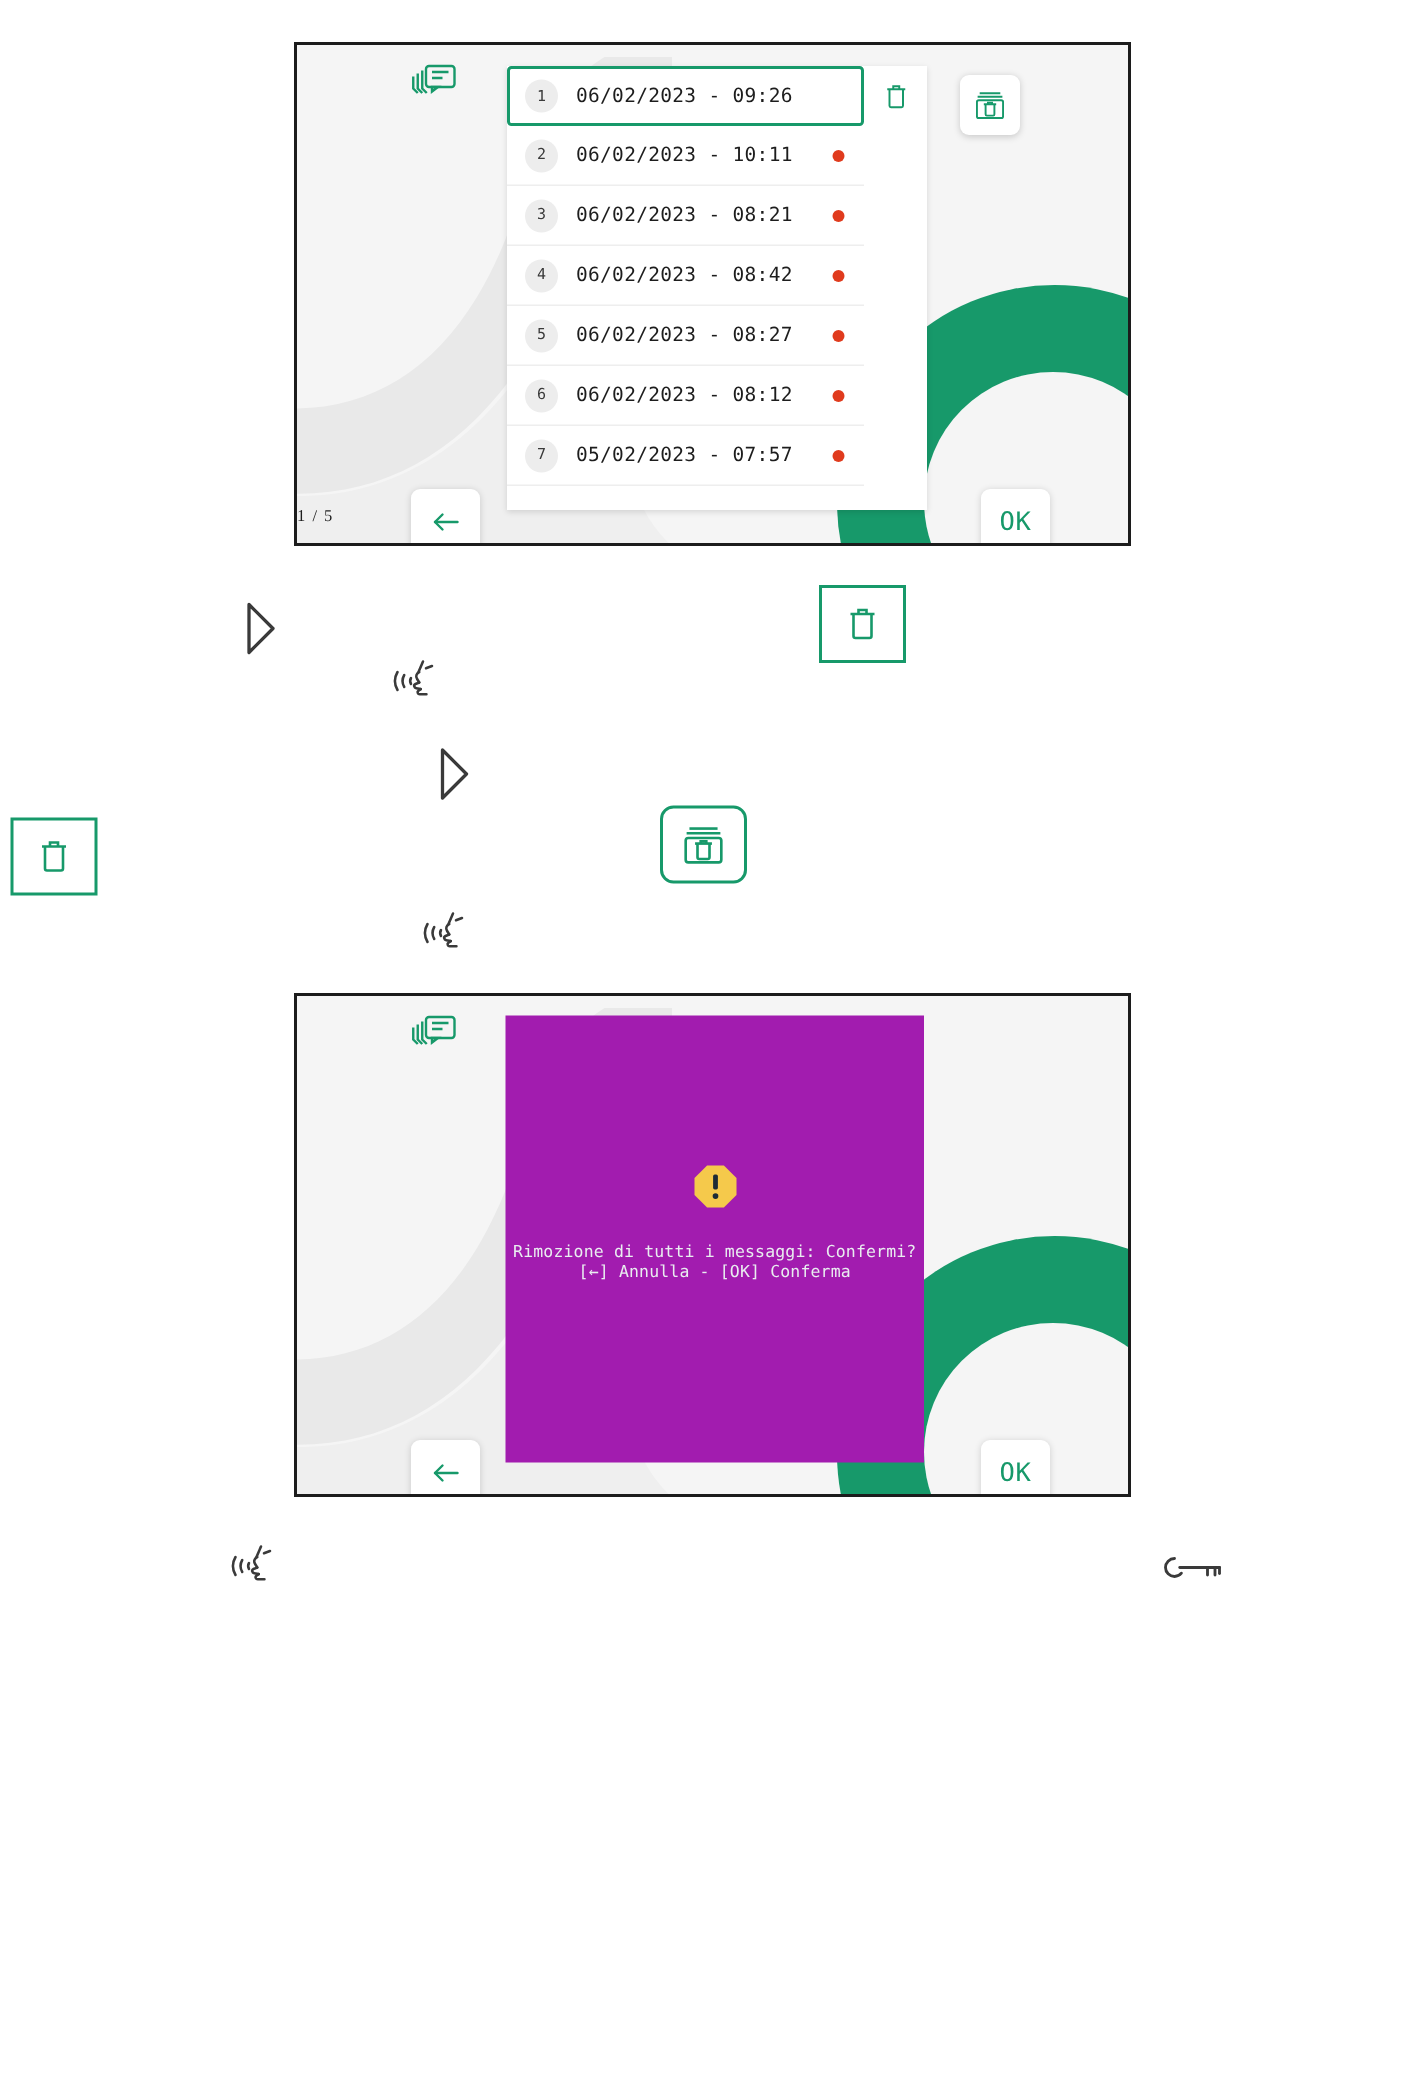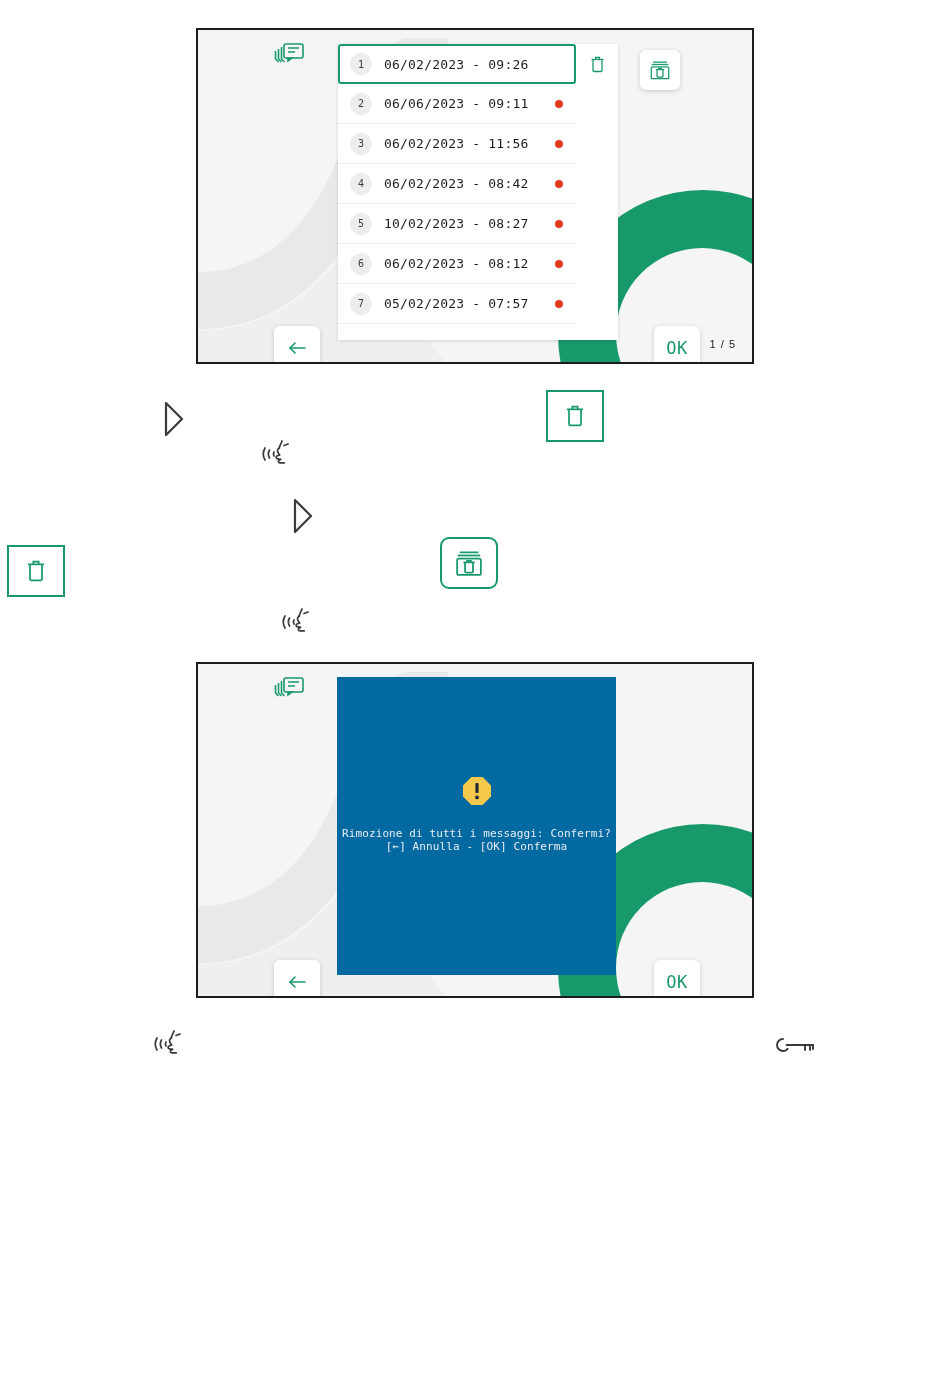--- a/index.html
+++ b/index.html
@@ -97,29 +97,29 @@
     display:flex;align-items:center;justify-content:center;
   }
   .ok-btn{
     position:absolute;right:52px;bottom:-8px;width:46px;height:44px;
     background:#ffffff;border-radius:6px;box-shadow:0 1px 5px rgba(0,0,0,.16);
     display:flex;align-items:center;justify-content:center;
     color:#17996a;font-size:17px;letter-spacing:.5px;
     font-family:"DejaVu Sans Mono", monospace;
   }
   .page-ind{
-    position:absolute;left:0;right:16px;bottom:12px;text-align:right;
+    position:absolute;left:0;right:1px;bottom:12px;text-align:left;
     font-size:11px;color:#1d1d1d;letter-spacing:1px;
-    font-family:Liberation Sans, sans-serif;
+    font-family:Liberation Serif, serif;
   }
 
   
   .dialog{
     position:absolute;left:139px;top:13px;width:279px;height:298px;
-    background:#0369a1;
+    background:#a21caf;
     display:flex;flex-direction:column;align-items:center;
     justify-content:flex-start;
   }
   .dlg-icon{margin-top:99px;}
   .dlg-line1{
     margin-top:17px;color:#e9edf0;font-size:11px;letter-spacing:.1px;
     font-family:"DejaVu Sans Mono", monospace;
   }
   .dlg-line2{
     color:#e9edf0;font-size:11px;letter-spacing:.1px;
@@ -170,36 +170,36 @@
   </div>
 
   <div class="msg-list">
     <div class="list-rows" id="rows-host">
         <div class="row selected">
           <div class="num">1</div>
           <div class="label">06/02/2023 - 09:26</div>
         </div>
         <div class="row">
           <div class="num">2</div>
-          <div class="label">06/06/2023 - 09:11</div>
+          <div class="label">06/02/2023 - 10:11</div>
           <div class="dot"></div>
         </div>
         <div class="row">
           <div class="num">3</div>
-          <div class="label">06/02/2023 - 11:56</div>
+          <div class="label">06/02/2023 - 08:21</div>
           <div class="dot"></div>
         </div>
         <div class="row">
           <div class="num">4</div>
           <div class="label">06/02/2023 - 08:42</div>
           <div class="dot"></div>
         </div>
         <div class="row">
           <div class="num">5</div>
-          <div class="label">10/02/2023 - 08:27</div>
+          <div class="label">06/02/2023 - 08:27</div>
           <div class="dot"></div>
         </div>
         <div class="row">
           <div class="num">6</div>
           <div class="label">06/02/2023 - 08:12</div>
           <div class="dot"></div>
         </div>
         <div class="row">
           <div class="num">7</div>
           <div class="label">05/02/2023 - 07:57</div>

